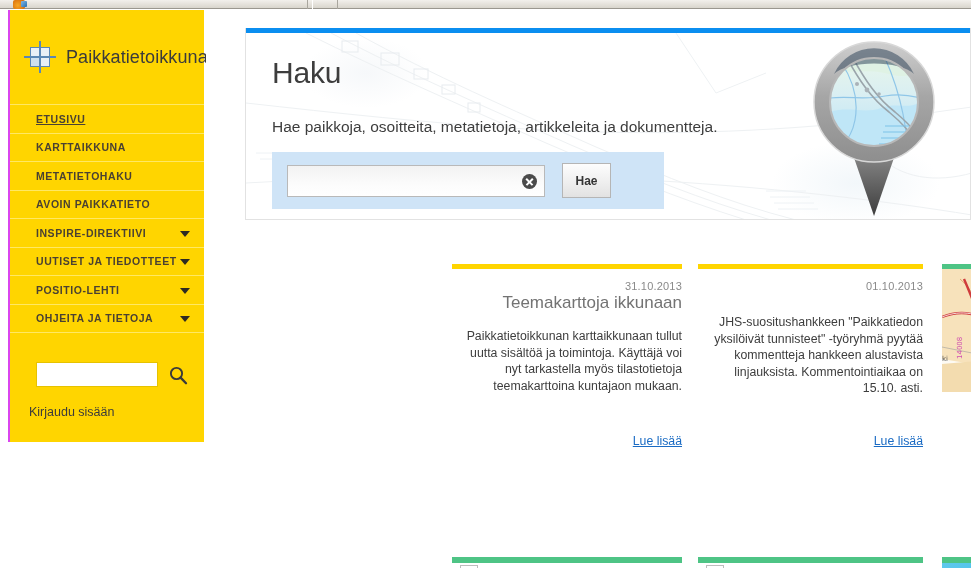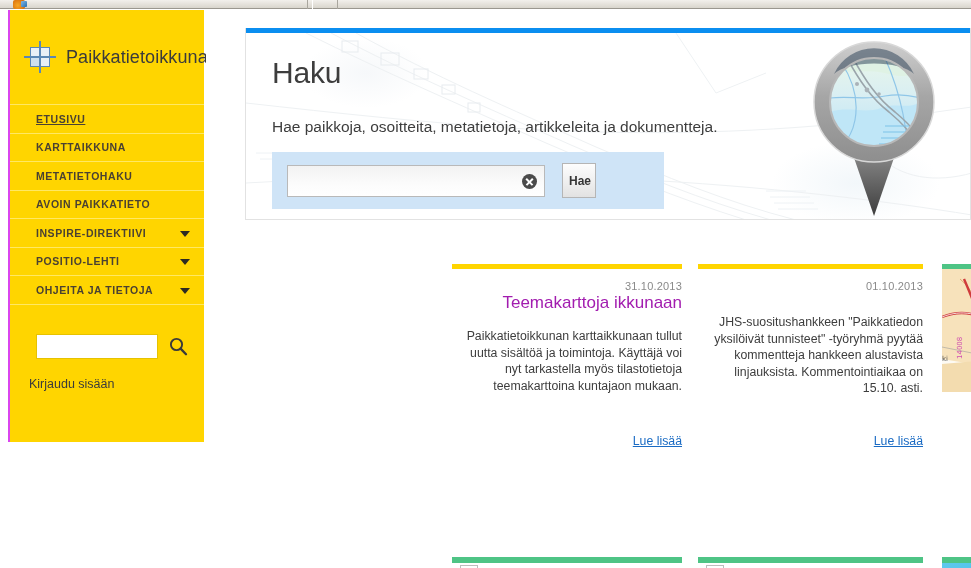--- a/index.html
+++ b/index.html
@@ -214,21 +214,21 @@
   }
   #search-clear::before, #search-clear::after {
     content: ""; position: absolute;
     left: 3px; top: 7px; width: 9px; height: 1.6px;
     background: #ffffff;
   }
   #search-clear::before { transform: rotate(45deg); }
   #search-clear::after  { transform: rotate(-45deg); }
   #search-submit {
     position: absolute; left: 290px; top: 11px;
-    width: 34px; height: 35px;
+    width: 49px; height: 35px;
     background: linear-gradient(to bottom, #fdfdfd 0%, #f0f0f0 50%, #e2e2e2 100%);
     border: 1px solid #b5b5b5;
     font-size: 12px; font-weight: bold; color: #353535;
     font-family: "Liberation Sans", sans-serif;
     cursor: pointer;
   }
 
   
   #hero-pin {
     position: absolute; left: 543px; top: 12px;
@@ -240,21 +240,21 @@
     position: absolute;
     top: 254px;
     text-align: right;
   }
   .card-bar { height: 5px; width: 100%; }
   .card-date {
     font-size: 11px; color: #8a8a8a; margin-top: 11px;
     letter-spacing: .2px;
   }
   .card-title {
-    font-size: 17px; color: #a21caf;
+    font-size: 17px; color: #737373;
     line-height: 20px; margin: 1px 0 0 0; font-weight: normal;
   }
   .card-body {
     font-size: 12.3px; color: #3d3d3d;
     line-height: 16.5px;
   }
   .card-link {
     font-size: 12.3px; color: #1a6bc4;
     text-decoration: underline; cursor: pointer;
     display: inline-block;
@@ -343,20 +343,24 @@
         <span class="lbl">KARTTAIKKUNA</span>
       </div>
       <div class="nav-item">
         <span class="lbl">METATIETOHAKU</span>
       </div>
       <div class="nav-item">
         <span class="lbl">AVOIN PAIKKATIETO</span>
       </div>
       <div class="nav-item">
         <span class="lbl">INSPIRE-DIREKTIIVI</span>
+        <span class="nav-caret"></span>
+      </div>
+      <div class="nav-item">
+        <span class="lbl">UUTISET JA TIEDOTTEET</span>
         <span class="nav-caret"></span>
       </div>
       <div class="nav-item">
         <span class="lbl">POSITIO-LEHTI</span>
         <span class="nav-caret"></span>
       </div>
       <div class="nav-item">
         <span class="lbl">OHJEITA JA TIETOJA</span>
         <span class="nav-caret"></span>
       </div>

